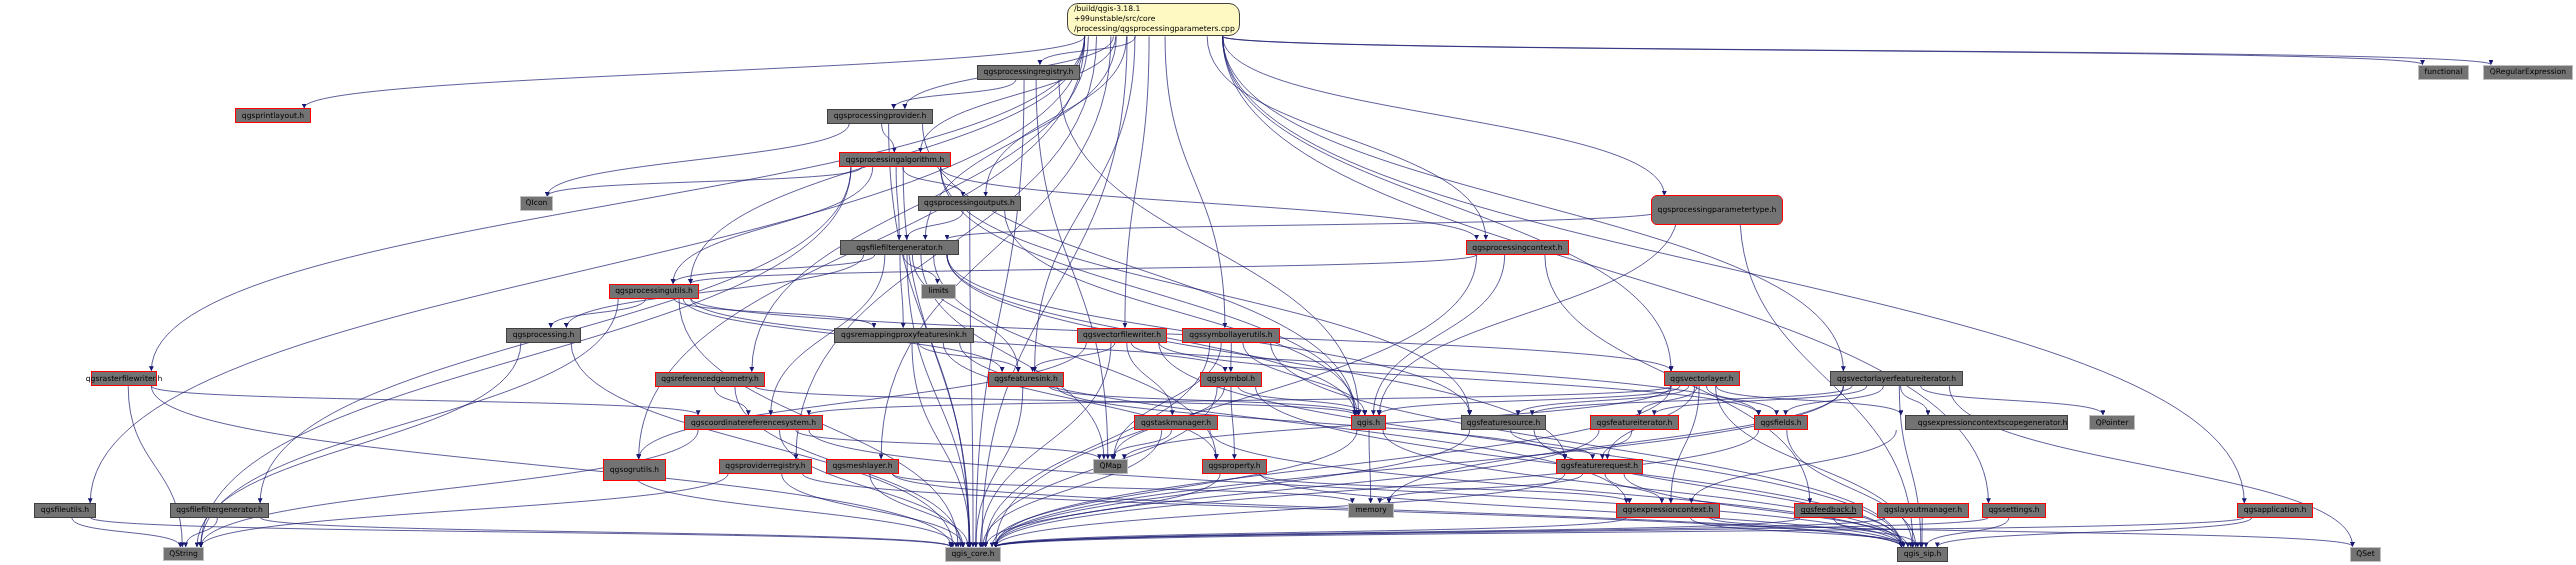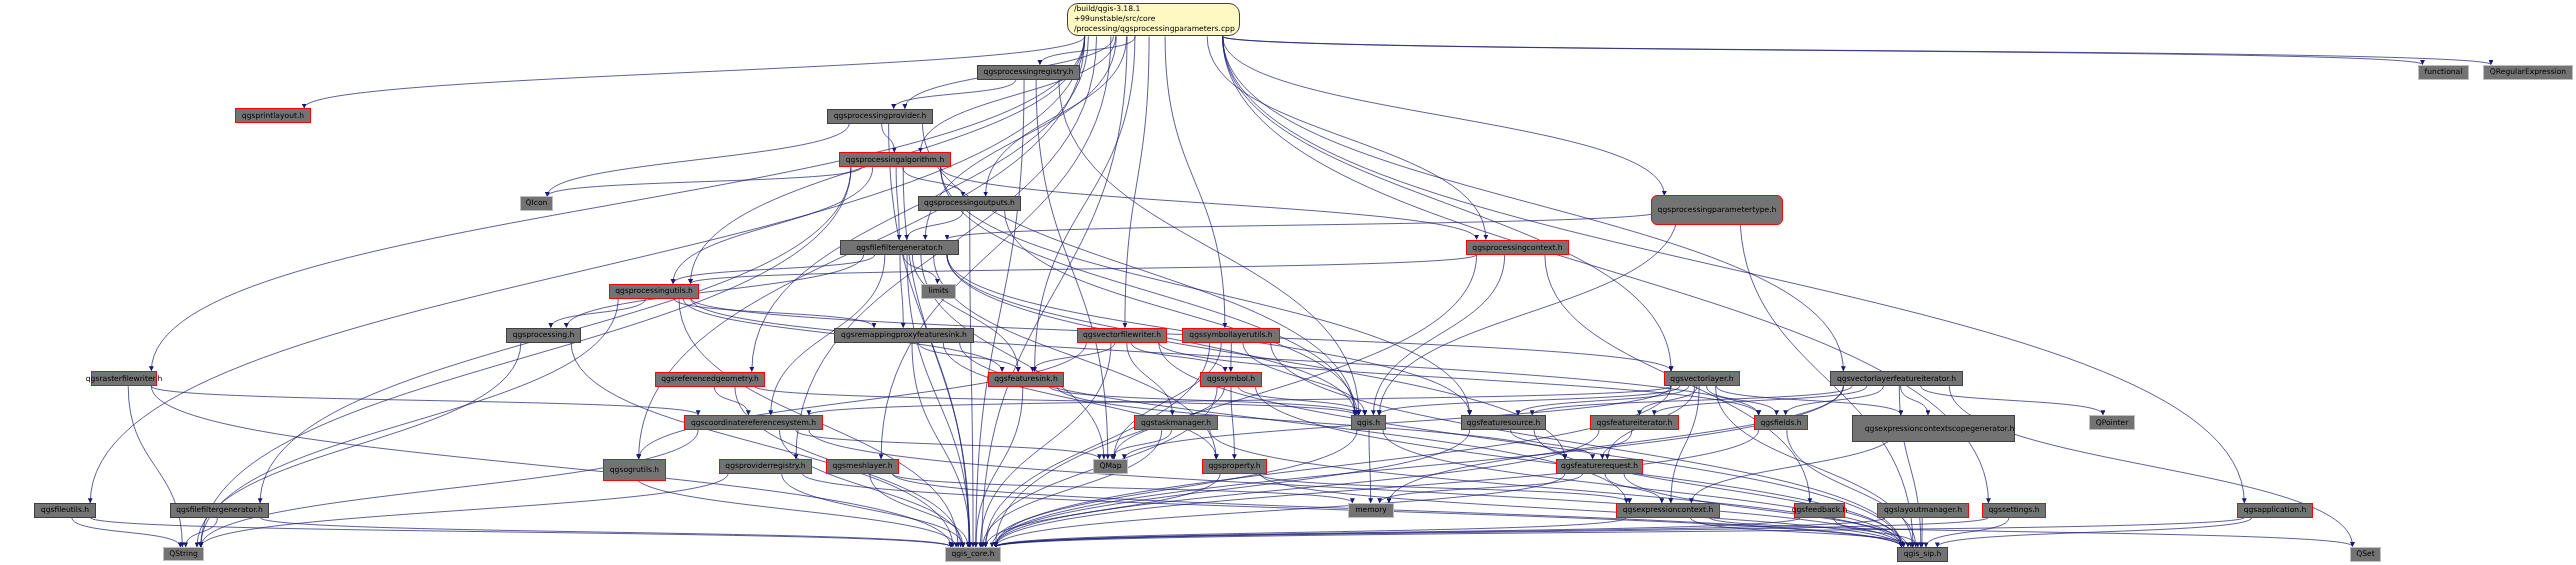--- a/index.html
+++ b/index.html
@@ -222,33 +222,33 @@
   <div class="node truncated" style="left: 988px; top: 372px; width: 76px; height: 14.7px; border-color: rgb(255, 0, 0);">qgsfeaturesink.h</div>
   <div class="node truncated" style="left: 1200px; top: 372px; width: 62px; height: 14.7px; border-color: rgb(255, 0, 0);">qgssymbol.h</div>
   <div class="node truncated" style="left: 1664px; top: 371px; width: 76px; height: 15.3px; border-color: rgb(255, 0, 0);">qgsvectorlayer.h</div>
   <div class="node documented" style="left: 1830px; top: 371px; width: 133px; height: 15.3px; border-color: rgb(64, 64, 64);">qgsvectorlayerfeatureiterator.h</div>
   <div class="node truncated" style="left: 684px; top: 415px; width: 139px; height: 15.3px; border-color: rgb(255, 0, 0);">qgscoordinatereferencesystem.h</div>
   <div class="node truncated" style="left: 1134px; top: 415px; width: 84px; height: 15.3px; border-color: rgb(255, 0, 0);">qgstaskmanager.h</div>
   <div class="node truncated" style="left: 1351px; top: 415px; width: 35px; height: 15.3px; border-color: rgb(255, 0, 0);">qgis.h</div>
   <div class="node documented" style="left: 1461px; top: 415px; width: 85px; height: 15.3px; border-color: rgb(64, 64, 64);">qgsfeaturesource.h</div>
   <div class="node truncated" style="left: 1590px; top: 415px; width: 89px; height: 15.3px; border-color: rgb(255, 0, 0);">qgsfeatureiterator.h</div>
   <div class="node truncated" style="left: 1754px; top: 415px; width: 54px; height: 15.3px; border-color: rgb(255, 0, 0);">qgsfields.h</div>
-  <div class="node documented" style="left: 1852px; top: 415px; width: 163px; height: 27px; border-color: rgb(64, 64, 64); padding-left: 12px;">qgsexpressioncontextscopegenerator.h</div>
+  <div class="node documented" style="left: 1905px; top: 415px; width: 163px; height: 15px; border-color: rgb(64, 64, 64); padding-left: 12px;">qgsexpressioncontextscopegenerator.h</div>
   <div class="node external" style="left: 2089px; top: 415px; width: 46px; height: 15.3px; border-color: rgb(191, 191, 191);">QPointer</div>
   <div class="node truncated" style="left: 590px; top: 459px; width: 63px; height: 22px; border-color: rgb(255, 0, 0); margin-left: 13px;">qgsogrutils.h</div>
   <div class="node truncated" style="left: 719px; top: 459px; width: 93px; height: 14.7px; border-color: rgb(255, 0, 0);">qgsproviderregistry.h</div>
   <div class="node truncated" style="left: 826px; top: 459px; width: 73px; height: 14.7px; border-color: rgb(255, 0, 0);">qgsmeshlayer.h</div>
   <div class="node external" style="left: 1093px; top: 459px; width: 35px; height: 14.7px; border-color: rgb(191, 191, 191);">QMap</div>
   <div class="node truncated" style="left: 1202px; top: 459px; width: 65px; height: 14.7px; border-color: rgb(255, 0, 0);">qgsproperty.h</div>
   <div class="node truncated" style="left: 1556px; top: 459px; width: 87px; height: 14.7px; border-color: rgb(255, 0, 0);">qgsfeaturerequest.h</div>
   <div class="node documented" style="left: 34px; top: 503px; width: 62px; height: 14.7px; border-color: rgb(64, 64, 64);">qgsfileutils.h</div>
   <div class="node documented" style="left: 170px; top: 503px; width: 99px; height: 14.7px; border-color: rgb(64, 64, 64);">qgsfilefiltergenerator.h</div>
   <div class="node external" style="left: 1348px; top: 503px; width: 46px; height: 14.7px; border-color: rgb(191, 191, 191);">memory</div>
   <div class="node truncated" style="left: 1616px; top: 503px; width: 104px; height: 14.7px; border-color: rgb(255, 0, 0);">qgsexpressioncontext.h</div>
-  <div class="node truncated" style="left: 1794px; top: 503px; width: 51px; height: 14.7px; border-color: rgb(255, 0, 0);">qgsfeedback.h</div>
+  <div class="node truncated" style="left: 1794px; top: 503px; width: 69px; height: 14.7px; border-color: rgb(255, 0, 0); text-decoration: underline;">qgsfeedback.h</div>
   <div class="node truncated" style="left: 1877px; top: 503px; width: 92px; height: 14.7px; border-color: rgb(255, 0, 0);">qgslayoutmanager.h</div>
   <div class="node truncated" style="left: 1982px; top: 503px; width: 64px; height: 14.7px; border-color: rgb(255, 0, 0);">qgssettings.h</div>
   <div class="node truncated" style="left: 2237px; top: 503px; width: 76px; height: 14.7px; border-color: rgb(255, 0, 0);">qgsapplication.h</div>
   <div class="node external" style="left: 163px; top: 547px; width: 41px; height: 14px; border-color: rgb(191, 191, 191);">QString</div>
   <div class="node external" style="left: 945px; top: 547px; width: 56px; height: 14.7px; border-color: rgb(191, 191, 191);">qgis_core.h</div>
   <div class="node documented" style="left: 1897px; top: 547px; width: 51px; height: 14.7px; border-color: rgb(64, 64, 64);">qgis_sip.h</div>
   <div class="node external" style="left: 2350px; top: 547px; width: 31px; height: 14.7px; border-color: rgb(191, 191, 191);">QSet</div>
   <div class="node external" style="left: 2418px; top: 65px; width: 51px; height: 14.7px; border-color: rgb(191, 191, 191);">functional</div>
   <div class="node external" style="left: 2483px; top: 65px; width: 90px; height: 14.7px; border-color: rgb(191, 191, 191);">QRegularExpression</div>
 </div>

